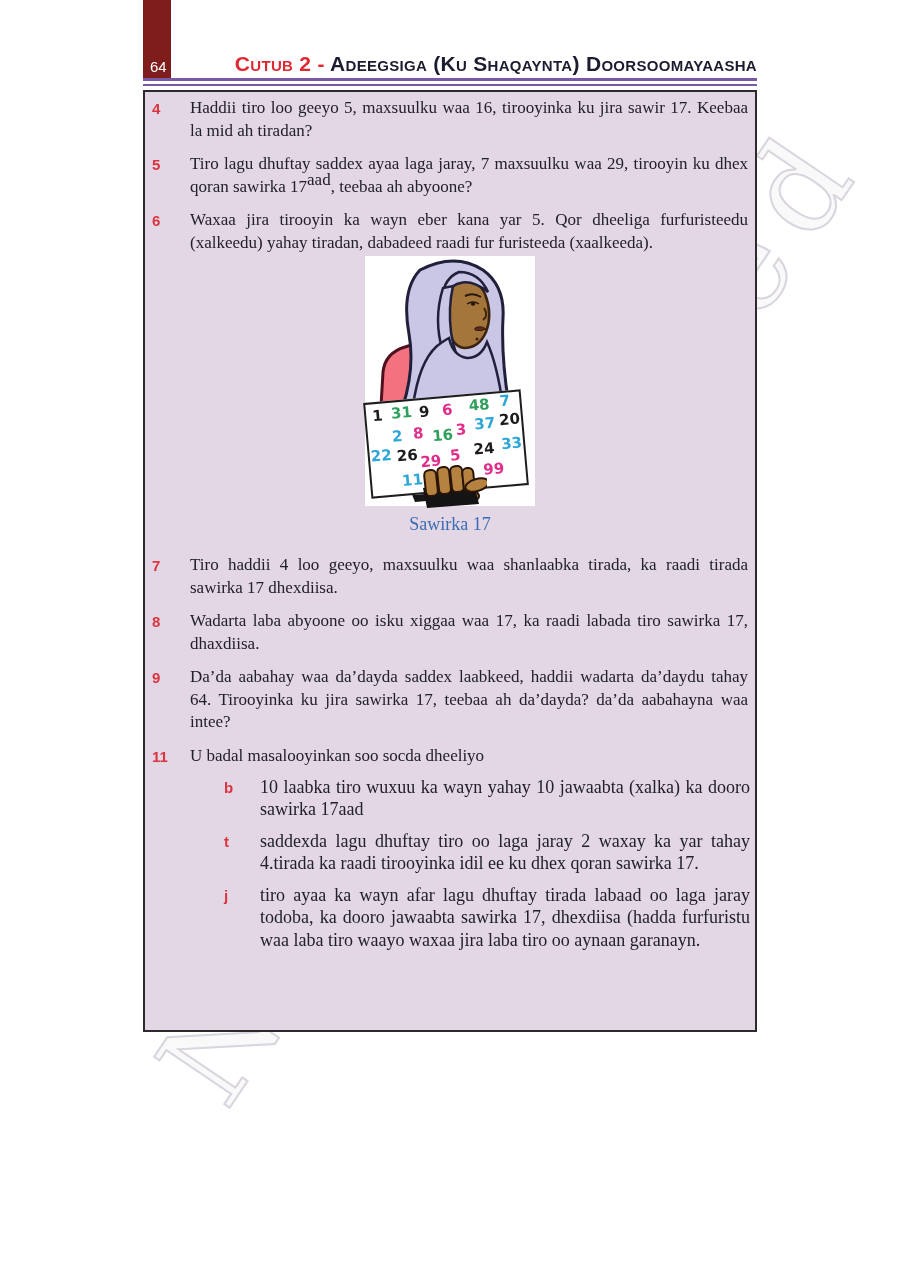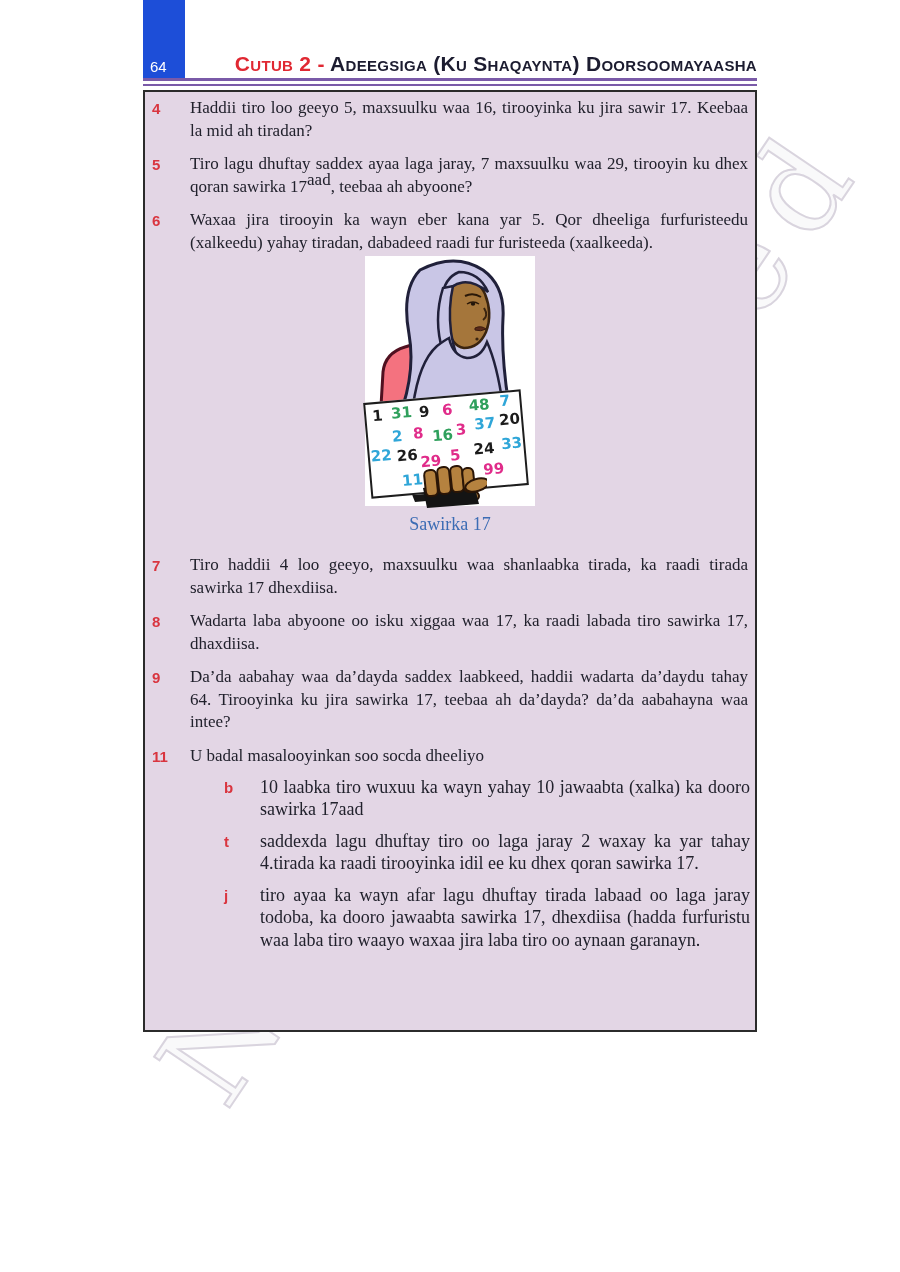--- a/index.html
+++ b/index.html
@@ -11,21 +11,21 @@
   .watermark{
     position:absolute;left:130px;top:1048px;z-index:0;
     transform:rotate(-56deg);transform-origin:0 0;
     font-family:"DejaVu Serif", serif;font-size:125px;letter-spacing:22px;
     white-space:nowrap;color:rgba(140,130,150,0.05);
     -webkit-text-stroke:2px #d9d4de;
     pointer-events:none;
   }
   
   .page-header{position:absolute;left:143px;top:0;width:614px;height:86px;z-index:2;background:#fff;}
-  .green-tab{position:absolute;left:0;top:0;width:42px;height:78px;background:#1d4ed8;}
+  .green-tab{position:absolute;left:0;top:0;width:28px;height:78px;background:#7f1d1d;}
   .page-num{position:absolute;left:7px;bottom:3px;color:#ffffff;
     font-family:"Liberation Sans", sans-serif;font-size:15px;}
   .header-title{
     position:absolute;left:0;top:52px;width:100%;text-align:right;
     font-family:"Liberation Sans", sans-serif;font-variant:small-caps;
     font-weight:700;font-size:21px;letter-spacing:0.3px;color:#1c1c30;
     white-space:nowrap;
   }
   .header-title .chapter{color:#e02832;}
   .header-rule{position:absolute;left:0;top:78px;width:614px;height:3px;

